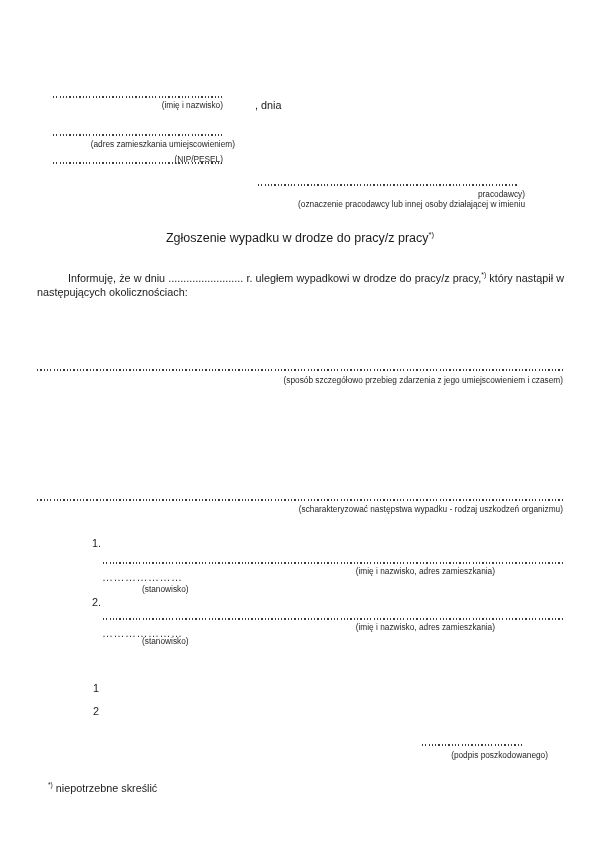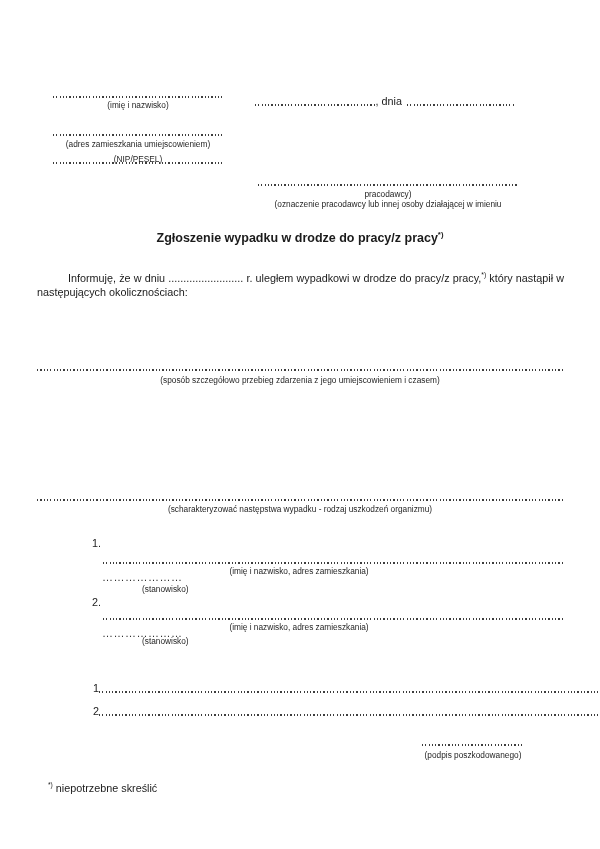--- a/index.html
+++ b/index.html
@@ -1,23 +1,23 @@
 <!DOCTYPE html>
 <html><head>
 <meta charset="utf-8">
 <style>
   html,body{margin:0;padding:0;background:#ffffff;}
   .page{position:relative;width:600px;height:849px;background:#ffffff;overflow:hidden;
         font-family:"Liberation Sans",sans-serif;color:#1b1b1b;}
   .abs{position:absolute;}
   .flexrow{position:absolute;display:flex;}
-  .body-text{font-size:10.8px;line-height:14px;}
+  .body-text{font-size:10.8px;line-height:14px;flex-direction:column;}
   .caption{position:absolute;font-size:8.3px;line-height:10px;color:#1f1f1f;}
-  .center{text-align:center;}
-  .title{position:absolute;font-weight:bold;font-size:12.5px;text-align:center;}
+  .center{text-align:right;}
+  .title{position:absolute;font-weight:normal;font-size:12.5px;text-align:center;}
   .dotline{position:absolute;height:1.6px;
            background-image:repeating-linear-gradient(90deg,#3d3d3d 0 1.2px,transparent 1.2px 3.3px);}
   .dotfill{flex:1 1 auto;height:1.6px;align-self:flex-end;margin-bottom:2px;
            background-image:repeating-linear-gradient(90deg,#3d3d3d 0 1.2px,transparent 1.2px 3.3px);}
   .jline{text-align:justify;text-align-last:justify;}
   .dotstext{font-size:11px;line-height:11px;color:#2e2e2e;letter-spacing:.5px;white-space:nowrap;}
   sup{font-size:0.62em;line-height:0;}
 </style>
 </head>
 <body>

